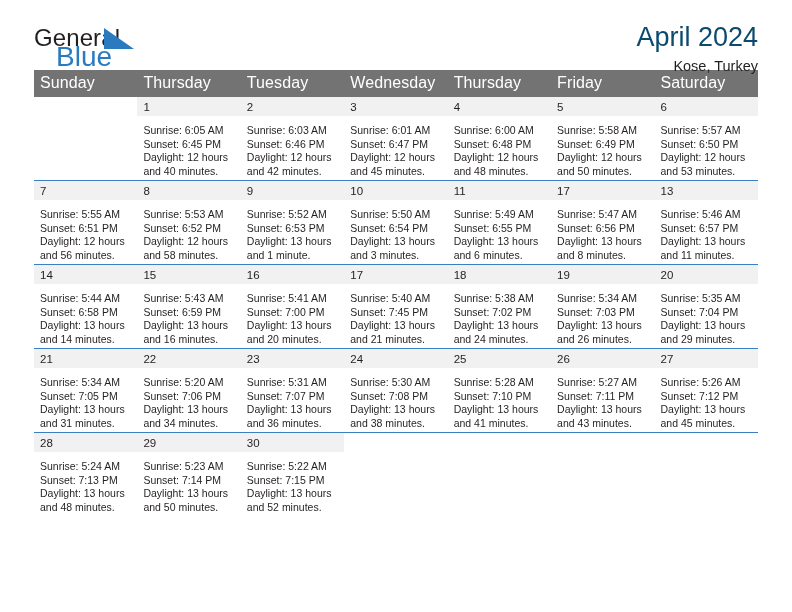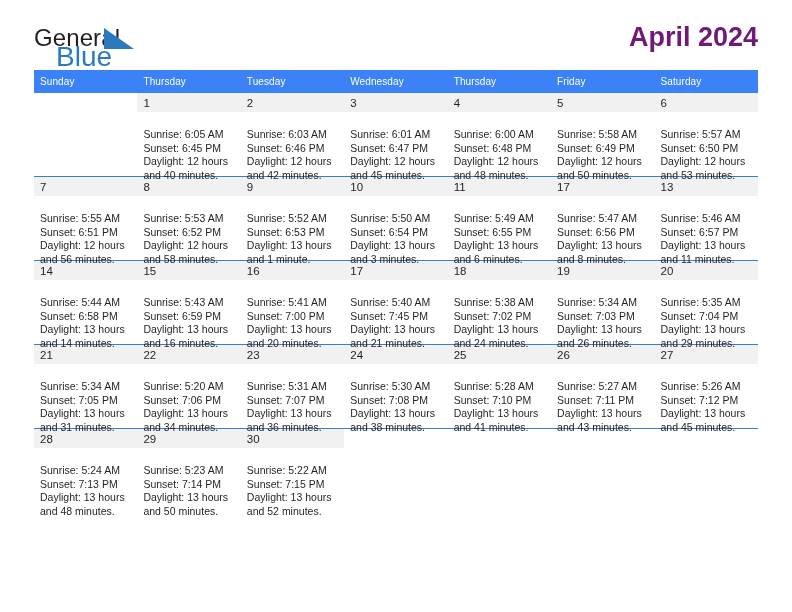--- a/index.html
+++ b/index.html
@@ -62,42 +62,42 @@
   }
   .brand-flag svg { display: block; }
 
   .title-block {
     margin-top: 22px;
     text-align: right;
   }
   .cal-title {
     font-size: 27px;
     line-height: 30px;
-    color: #701a75;
-    font-weight: bold;
+    color: #0c4a6e;
+    font-weight: normal;
     margin: 0;
   }
   .cal-subtitle {
     font-size: 14.5px;
     line-height: 22px;
     color: #231f20;
     margin: 3px 0 0 0;
   }
 
   
   .calendar {
     width: 724px;
     border-collapse: collapse;
     table-layout: fixed;
   }
   .calendar th {
-    background: #3b82f6;
+    background: #737373;
     color: #ffffff;
     font-weight: normal;
-    font-size: 10px;
+    font-size: 16px;
     text-align: left;
     padding: 4px 0 5px 6px;
     height: 14px;
     letter-spacing: .1px;
   }
   .calendar td {
     vertical-align: top;
     padding: 0;
     width: 103.43px;
     border-top: 1.6px solid #3a7fc1;
@@ -114,21 +114,21 @@
     height: 16px;
     line-height: 16px;
     padding: 2px 0 1px 6px;
     font-size: 11.5px;
     color: #231f20;
   }
   .cell-blank .daynum-bar {
     background: transparent;
   }
   .cell-body {
-    padding: 16px 5px 0 6px;
+    padding: 8px 5px 0 6px;
     font-size: 10.5px;
     line-height: 13.6px;
     color: #231f20;
   }
   .cell-body div { white-space: nowrap; }
 </style>
 </head>
 <body>
 
 <div class="page">
@@ -140,20 +140,21 @@
       <span class="brand-flag">
         <svg width="30" height="21" viewBox="0 0 30 21">
           <polygon points="0,0 30,21 0,21" fill="#2a7ac0"></polygon>
         </svg>
       </span>
       <span class="brand-blue">Blue</span>
     </div>
 
     <div class="title-block">
       <h1 class="cal-title">April 2024</h1>
+      <div class="cal-subtitle">Kose, Turkey</div>
     </div>
 
   </div>
 
   <table class="calendar">
     <thead>
       <tr>
         <th>Sunday</th>
         <th>Thursday</th>
         <th>Tuesday</th>

